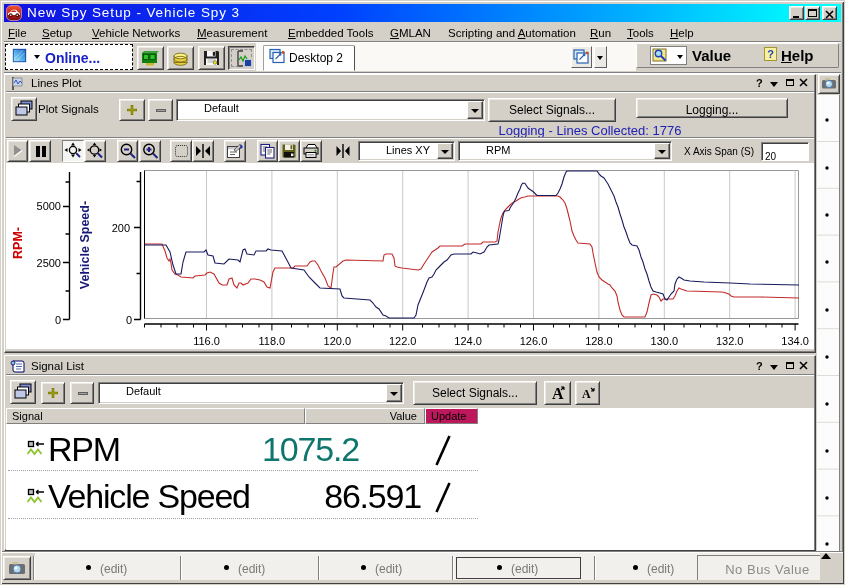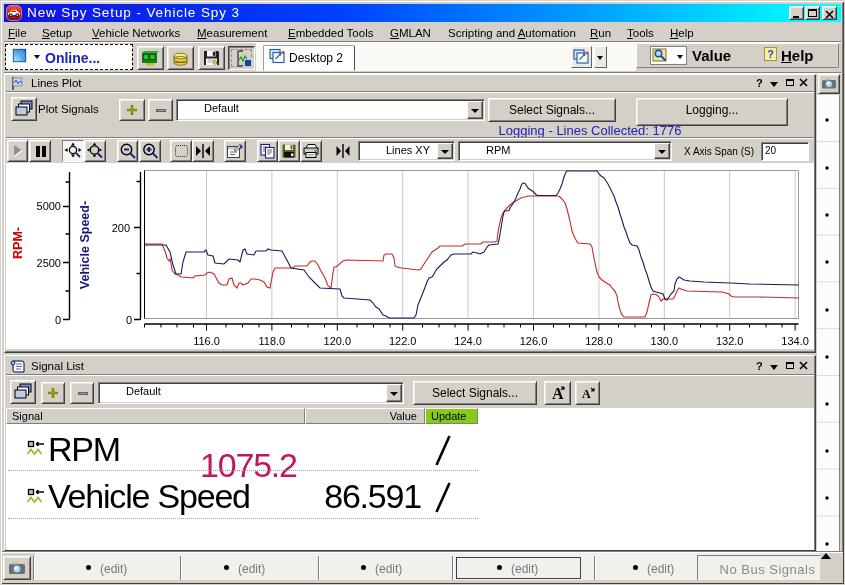--- a/index.html
+++ b/index.html
@@ -187,21 +187,21 @@
 <div class="abs btn3d" style="left:148px;top:99px;width:25px;height:22px;">
     <div class="abs" style="left:7px;top:9px;width:10px;height:3px;background:#A0A0A0;border:1px solid #606060;"></div>
   </div>
 <div class="abs combo" style="left:176px;top:99px;width:309px;height:22px;">
   <div class="field">Default</div>
   <div class="arrow">
       <div class="tri" style="left:3px;top:7px;"></div>
     </div>
 </div>
 <div class="abs btn3d" style="left:488px;top:98px;width:128px;height:24px;font-size:12px;text-align:center;line-height:22px;">Select Signals...</div>
-<div class="abs btn3d" style="left:636px;top:98px;width:152px;height:28px;font-size:12px;text-align:center;line-height:22px;">Logging...</div>
+<div class="abs btn3d" style="left:636px;top:98px;width:152px;height:20px;font-size:12px;text-align:center;line-height:22px;">Logging...</div>
 <div class="abs" style="left:420px;top:123px;width:340px;height:13px;font-size:13px;color:#2121B5;text-align:center;">Logging - Lines Collected: 1776</div>
 <div class="abs" style="left:6px;top:137px;width:808px;height:1px;background:#808080;"></div>
 <div class="abs" style="left:6px;top:138px;width:808px;height:1px;background:#FFFFFF;"></div>
 
 <div class="abs btn3d" style="left:7px;top:140px;width:21px;height:22px;"><svg width="19" height="20">
       <path d="M6 4 L14 9.5 L6 15.5 Z" fill="#909090"></path>
       <path d="M6 15.5 L14 9.5" stroke="#FFFFFF" stroke-width="1.2"></path>
     </svg></div>
 <div class="abs btn3d" style="left:29px;top:140px;width:22px;height:22px;">
     <div class="abs" style="left:6px;top:5px;width:3.6px;height:11px;background:#000;"></div>
@@ -276,21 +276,21 @@
     </div>
 </div>
 <div class="abs combo" style="left:458px;top:141px;width:214px;height:20px;">
   <div class="field">RPM</div>
   <div class="arrow">
       <div class="tri" style="left:3px;top:6px;"></div>
     </div>
 </div>
 <div class="abs txt11" style="left:684px;top:146px;">X Axis Span (S)</div>
 <div class="abs sunk" style="left:761px;top:142px;width:48px;height:19px;">
-    <div class="abs txt11" style="left:3px;top:2px;">20</div>
+    <div class="abs txt11" style="left:3px;top:8px;">20</div>
   </div>
 
 <div class="abs" style="left:6px;top:163px;width:808px;height:186px;background:#FFFFFF;"></div>
 <svg class="abs" style="left:6px;top:163px;" width="808" height="186" viewBox="6 163 808 186">
 
   <g stroke="#C8C8C8" stroke-width="1">
     <path d="M206.5 171 V318 M271.9 171 V318 M337.3 171 V318 M402.7 171 V318 M468.1 171 V318 M533.5 171 V318 M598.9 171 V318 M664.3 171 V318 M729.7 171 V318 M795.1 171 V318"></path>
   </g>
 
   <path d="M144.5 170.5 L798.5 170.5 L798.5 318.5 M144.5 318.5 L798.5 318.5" fill="none" stroke="#989898" stroke-width="1"></path>
@@ -407,30 +407,30 @@
       <path d="M19 5 L16 8 M19 5 L19 8 M19 5 L16 5" stroke="#000" stroke-width="1.1" fill="none"></path>
     </svg></div>
 <div class="abs btn3d" style="left:575px;top:381px;width:25px;height:24px;"><svg width="23" height="22">
       <text x="6" y="16" font-size="12" font-weight="bold" font-family="Liberation Serif">A</text>
       <path d="M18 9 L15 6 M18 9 L18 6 M18 9 L15 9" stroke="#000" stroke-width="1.1" fill="none"></path>
     </svg></div>
 
 <div class="abs" style="left:6px;top:408px;width:808px;height:17px;background:#FFFFFF;"></div>
 <div class="abs" style="left:6px;top:408px;width:299px;height:16px;background:#D4D0C8;border:1px solid;border-color:#FFFFFF #808080 #808080 #FFFFFF;font-size:11px;color:#000;padding:1px 0 0 5px;">Signal</div>
 <div class="abs" style="left:305px;top:408px;width:120px;height:16px;background:#D4D0C8;border:1px solid;border-color:#FFFFFF #808080 #808080 #FFFFFF;font-size:11px;color:#000;text-align:right;padding:1px 7px 0 0;">Value</div>
-<div class="abs" style="left:425px;top:408px;width:53px;height:16px;background:#84cc16;border:1px solid;border-color:#FFFFFF #808080 #808080 #FFFFFF;font-size:11px;color:#000;padding:1px 0 0 5px;">Update</div>
+<div class="abs" style="left:425px;top:408px;width:53px;height:16px;background:#be185d;border:1px solid;border-color:#FFFFFF #808080 #808080 #FFFFFF;font-size:11px;color:#000;padding:1px 0 0 5px;">Update</div>
 
 <div class="abs" style="left:6px;top:425px;width:808px;height:125px;background:#FFFFFF;"></div>
 <svg class="abs" style="left:23px;top:439px;" width="23" height="20" viewBox="0 0 23 20">
   <rect x="5.5" y="2.5" width="5" height="5" fill="#C0C0C0" stroke="#000" stroke-width="1.3"></rect>
   <path d="M21 5 L13 5 M13 5 L15.5 3 M13 5 L15.5 7" stroke="#000" stroke-width="1.3" fill="none"></path>
   <path d="M4.5 15 L8 10.5 L11.5 15 L15 10.5 L18.5 15" stroke="#8CC22A" stroke-width="1.7" fill="none"></path>
 </svg>
 <div class="abs" style="left:48px;top:430px;font-size:34px;letter-spacing:-1.2px;color:#000;">RPM</div>
-<div class="abs" style="left:200px;top:430px;width:221px;font-size:34px;letter-spacing:-1.2px;color:#be185d;text-align:left;margin-top:16px;">1075.2</div>
+<div class="abs" style="left:200px;top:430px;width:221px;font-size:34px;letter-spacing:-1.2px;color:#0f766e;text-align:center;">1075.2</div>
 <svg class="abs" style="left:430px;top:434px;" width="24" height="34">
     <path d="M19.5 2 L6.5 31" stroke="#000" stroke-width="2.6"></path>
   </svg>
 <div class="abs" style="left:8px;top:470px;width:470px;height:1px;border-top:1px dotted #A0A0A0;"></div>
 <svg class="abs" style="left:23px;top:487px;" width="23" height="20" viewBox="0 0 23 20">
   <rect x="5.5" y="2.5" width="5" height="5" fill="#C0C0C0" stroke="#000" stroke-width="1.3"></rect>
   <path d="M21 5 L13 5 M13 5 L15.5 3 M13 5 L15.5 7" stroke="#000" stroke-width="1.3" fill="none"></path>
   <path d="M4.5 15 L8 10.5 L11.5 15 L15 10.5 L18.5 15" stroke="#8CC22A" stroke-width="1.7" fill="none"></path>
 </svg>
 <div class="abs" style="left:48px;top:477px;font-size:34px;letter-spacing:-1.2px;color:#000;">Vehicle Speed</div>
@@ -467,13 +467,13 @@
 <div class="abs" style="left:224px;top:565px;width:5px;height:5px;background:#000;border-radius:50%;"></div>
 <div class="abs" style="left:238px;top:562px;font-size:12px;color:#787878;">(edit)</div>
 <div class="abs" style="left:361px;top:565px;width:5px;height:5px;background:#000;border-radius:50%;"></div>
 <div class="abs" style="left:375px;top:562px;font-size:12px;color:#787878;">(edit)</div>
 <div class="abs" style="left:497px;top:565px;width:5px;height:5px;background:#000;border-radius:50%;"></div>
 <div class="abs" style="left:511px;top:562px;font-size:12px;color:#787878;">(edit)</div>
 <div class="abs" style="left:633px;top:565px;width:5px;height:5px;background:#000;border-radius:50%;"></div>
 <div class="abs" style="left:647px;top:562px;font-size:12px;color:#787878;">(edit)</div>
 <div class="abs" style="left:456px;top:557px;width:125px;height:22px;border:1px solid #404040;"></div>
 <div class="abs" style="left:697px;top:555px;width:123px;height:25px;border-left:1px solid #808080;border-top:1px solid #808080;"></div>
-<div class="abs" style="left:706px;top:562px;width:123px;height:16px;font-size:13px;color:#8A8A8A;text-align:center;letter-spacing:0.5px;">No Bus Signals</div>
+<div class="abs" style="left:706px;top:562px;width:123px;height:16px;font-size:13px;color:#8A8A8A;text-align:center;letter-spacing:0.5px;">No Bus Value</div>
 
 </body></html>

